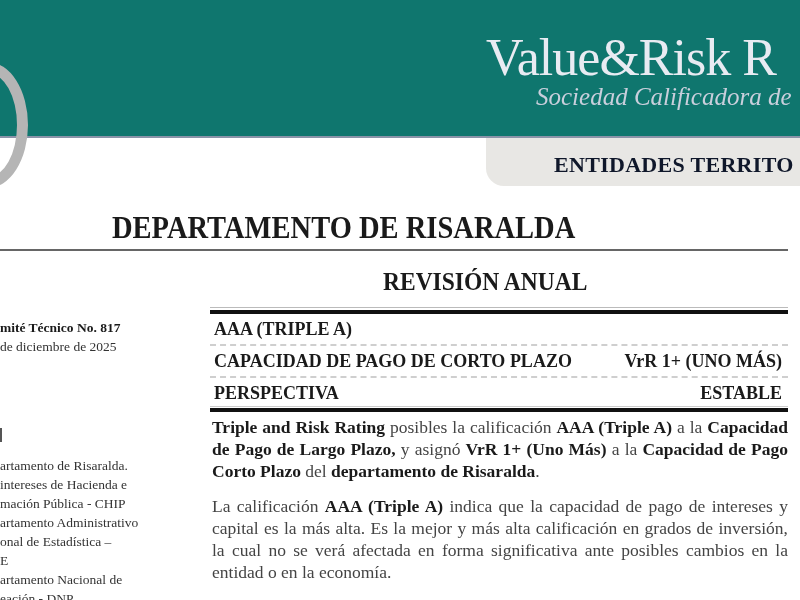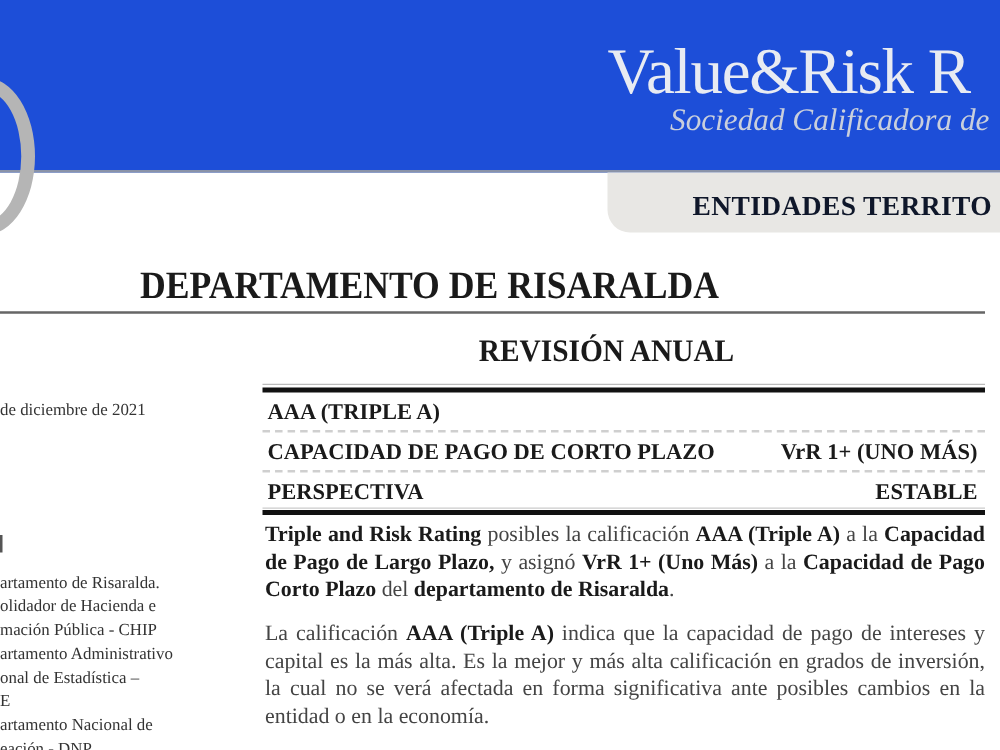--- a/index.html
+++ b/index.html
@@ -4,21 +4,21 @@
 <style>
   html, body { margin:0; padding:0; }
   body {
     width:800px; height:600px; overflow:hidden; position:relative;
     background:#ffffff;
     font-family:"Liberation Serif", "DejaVu Serif", serif;
     color:#1a1a1a;
   }
   .banner {
     position:absolute; left:0; top:0; width:800px; height:136px;
-    background:#1d4ed8;
+    background:#0f766e;
     border-bottom:2px solid #8a93a8;
   }
   .logo-ring {
     position:absolute; left:-52px; top:62px; width:58px; height:104px;
     border:11px solid #b5b5b5; border-radius:50%;
     background:transparent; z-index:2;
   }
   .brand-name {
     position:absolute; left:486px; top:32px;
     font-size:52px; color:#e8ebf2; letter-spacing:-1px; white-space:nowrap;
@@ -118,25 +118,26 @@
     <span>ESTABLE</span>
   </div>
 </div>
 
 <div class="para-rule"></div>
 
 <div class="paragraph p1"><b>Triple and Risk Rating</b><span> posibles la calificación </span><b>AAA (Triple A)</b><span> a la </span><b>Capacidad de Pago de Largo Plazo,</b><span> y asignó </span><b>VrR 1+ (Uno Más)</b><span> a la </span><b>Capacidad de Pago Corto Plazo</b><span> del </span><b>departamento de Risaralda</b><span>.</span></div>
 <div class="paragraph p2"><span>La calificación </span><b>AAA (Triple A)</b><span> indica que la capacidad de pago de intereses y capital es la más alta. Es la mejor y más alta calificación en grados de inversión, la cual no se verá afectada en forma significativa ante posibles cambios en la entidad o en la economía.</span></div>
 
 <div class="sidebar">
-  <div> de diciembre de 2021</div>
+  <div class="meta-1">mité Técnico No. 817</div>
+  <div> de diciembre de 2025</div>
   <div class="tick"></div>
   <div class="sources">
     <div>artamento de Risaralda.</div>
-    <div>olidador de Hacienda e</div>
+    <div>intereses de Hacienda e</div>
     <div>mación Pública - CHIP</div>
     <div>artamento Administrativo</div>
     <div>onal de Estadística –</div>
     <div>E</div>
     <div>artamento Nacional de</div>
     <div>eación - DNP</div>
   </div>
 </div>
 
 </body></html>

